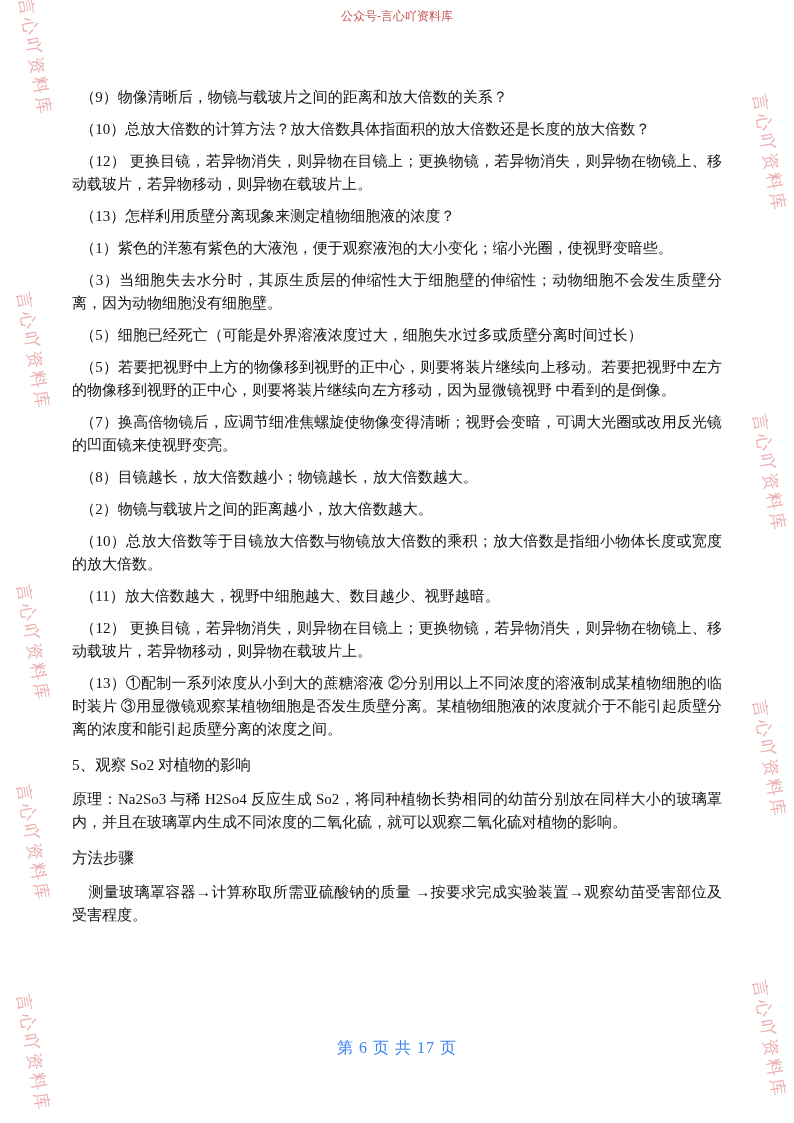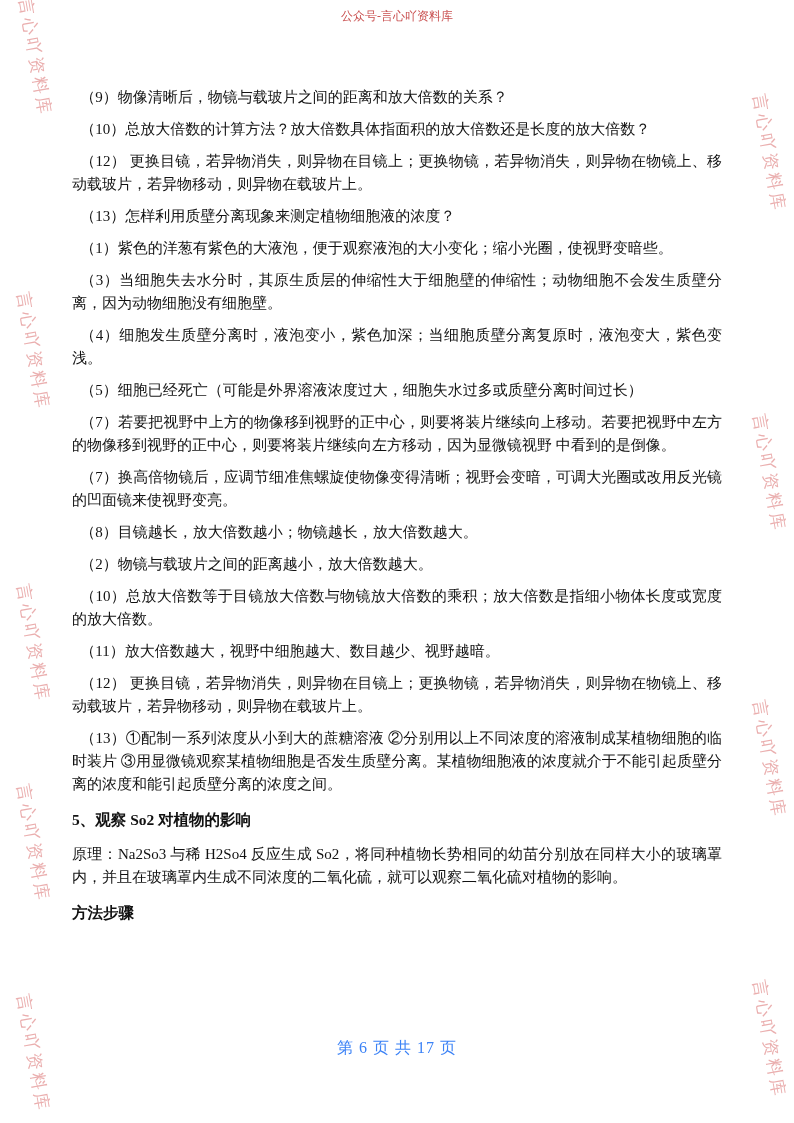--- a/index.html
+++ b/index.html
@@ -32,21 +32,21 @@
   .para {
     margin: 0 0 9px 0;
     font-size: 15px;
     line-height: 23px;
     text-align: justify;
     color: #111111;
   }
   .para.indent1 { text-indent: 0.55em; }
   .para.indent2 { text-indent: 1.1em; }
   .para.heading {
-    font-weight: bold;
+    font-weight: normal;
     font-size: 15.5px;
     margin-top: 12px;
     margin-bottom: 12px;
     text-align: left;
   }
   .footer {
     position: absolute;
     top: 1038px;
     left: 0;
     right: 0;
@@ -93,30 +93,30 @@
   <div class="wm wm-r3">言心吖资料库</div>
   <div class="wm wm-r4">言心吖资料库</div>
 
   <div class="content">
       <p class="para indent1">（9）物像清晰后，物镜与载玻片之间的距离和放大倍数的关系？</p>
       <p class="para indent1">（10）总放大倍数的计算方法？放大倍数具体指面积的放大倍数还是长度的放大倍数？</p>
       <p class="para indent1">（12） 更换目镜，若异物消失，则异物在目镜上；更换物镜，若异物消失，则异物在物镜上、移动载玻片，若异物移动，则异物在载玻片上。</p>
       <p class="para indent1">（13）怎样利用质壁分离现象来测定植物细胞液的浓度？</p>
       <p class="para indent1">（1）紫色的洋葱有紫色的大液泡，便于观察液泡的大小变化；缩小光圈，使视野变暗些。</p>
       <p class="para indent1">（3）当细胞失去水分时，其原生质层的伸缩性大于细胞壁的伸缩性；动物细胞不会发生质壁分离，因为动物细胞没有细胞壁。</p>
-      <p class="para indent1">（4）细胞发生质壁分离时，液泡变小，紫色加深；当细胞质壁分离复原时，液泡变大，紫色变浅。</p>
       <p class="para indent1">（5）细胞已经死亡（可能是外界溶液浓度过大，细胞失水过多或质壁分离时间过长）</p>
-      <p class="para indent1">（7）若要把视野中上方的物像移到视野的正中心，则要将装片继续向上移动。若要把视野中左方的物像移到视野的正中心，则要将装片继续向左方移动，因为显微镜视野 中看到的是倒像。</p>
+      <p class="para indent1">（5）若要把视野中上方的物像移到视野的正中心，则要将装片继续向上移动。若要把视野中左方的物像移到视野的正中心，则要将装片继续向左方移动，因为显微镜视野 中看到的是倒像。</p>
       <p class="para indent1">（7）换高倍物镜后，应调节细准焦螺旋使物像变得清晰；视野会变暗，可调大光圈或改用反光镜的凹面镜来使视野变亮。</p>
       <p class="para indent1">（8）目镜越长，放大倍数越小；物镜越长，放大倍数越大。</p>
       <p class="para indent1">（2）物镜与载玻片之间的距离越小，放大倍数越大。</p>
       <p class="para indent1">（10）总放大倍数等于目镜放大倍数与物镜放大倍数的乘积；放大倍数是指细小物体长度或宽度的放大倍数。</p>
       <p class="para indent1">（11）放大倍数越大，视野中细胞越大、数目越少、视野越暗。</p>
       <p class="para indent1">（12） 更换目镜，若异物消失，则异物在目镜上；更换物镜，若异物消失，则异物在物镜上、移动载玻片，若异物移动，则异物在载玻片上。</p>
       <p class="para indent1">（13）①配制一系列浓度从小到大的蔗糖溶液 ②分别用以上不同浓度的溶液制成某植物细胞的临时装片 ③用显微镜观察某植物细胞是否发生质壁分离。某植物细胞液的浓度就介于不能引起质壁分离的浓度和能引起质壁分离的浓度之间。</p>
       <p class="para heading">5、观察 So2 对植物的影响</p>
       <p class="para">原理：Na2So3 与稀 H2So4 反应生成 So2，将同种植物长势相同的幼苗分别放在同样大小的玻璃罩内，并且在玻璃罩内生成不同浓度的二氧化硫，就可以观察二氧化硫对植物的影响。</p>
       <p class="para heading">方法步骤</p>
+      <p class="para indent2">测量玻璃罩容器→计算称取所需亚硫酸钠的质量 →按要求完成实验装置→观察幼苗受害部位及受害程度。</p>
     </div>
 
   <div class="footer">第 6 页 共 17 页</div>
 
 </div>
 
 </body></html>

